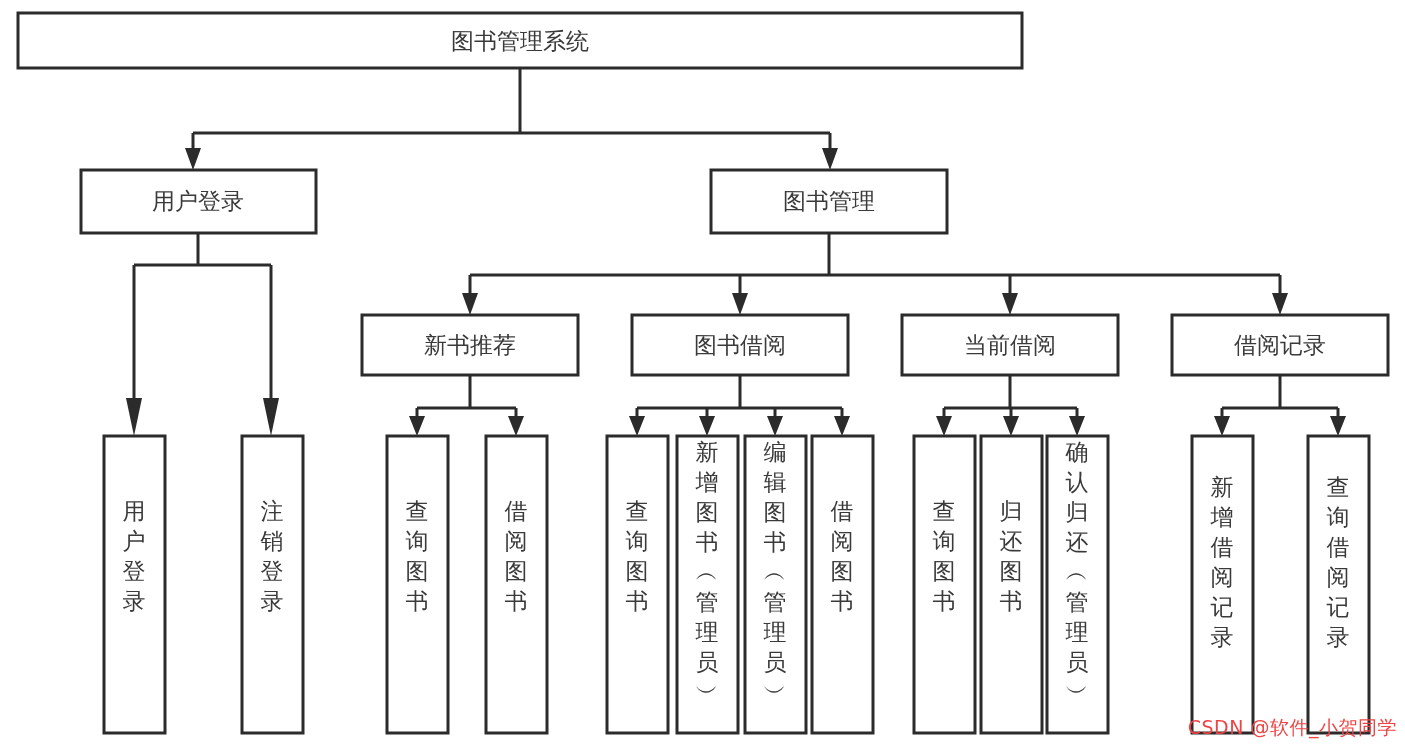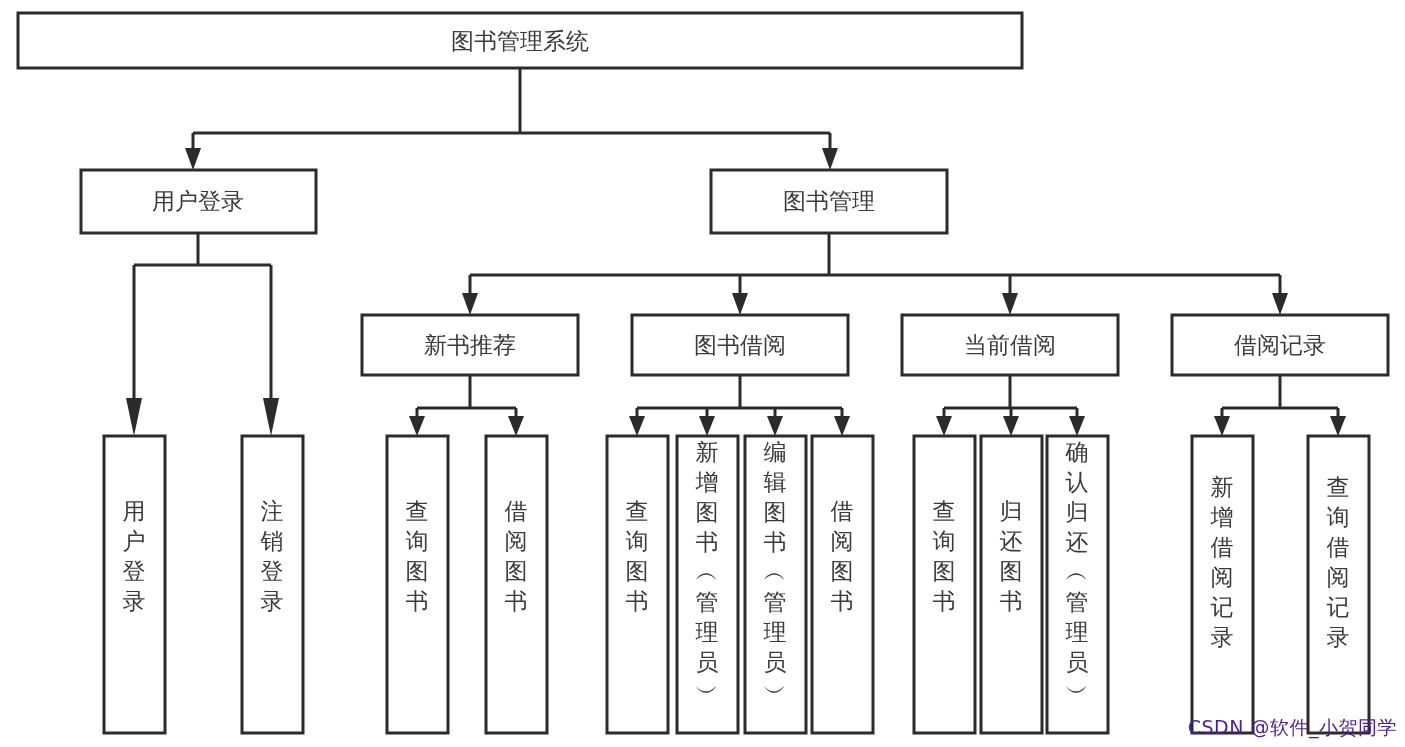--- a/index.html
+++ b/index.html
@@ -52,21 +52,21 @@
   .arrow-head {
     fill: #2b2b2b;
     stroke: none;
   }
   .watermark-text {
     position: absolute;
     right: 8px;
     bottom: 6px;
     font-family: "DejaVu Sans", "Liberation Sans", sans-serif;
     font-size: 19px;
-    color: #4c1d95;
+    color: #ef4444;
     letter-spacing: 0.5px;
     white-space: nowrap;
     pointer-events: none;
   }
 </style>
 </head>
 <body>
 
 <div id="diagram-root">
   <svg class="tree" viewBox="0 0 1405 747" xmlns="http://www.w3.org/2000/svg">

